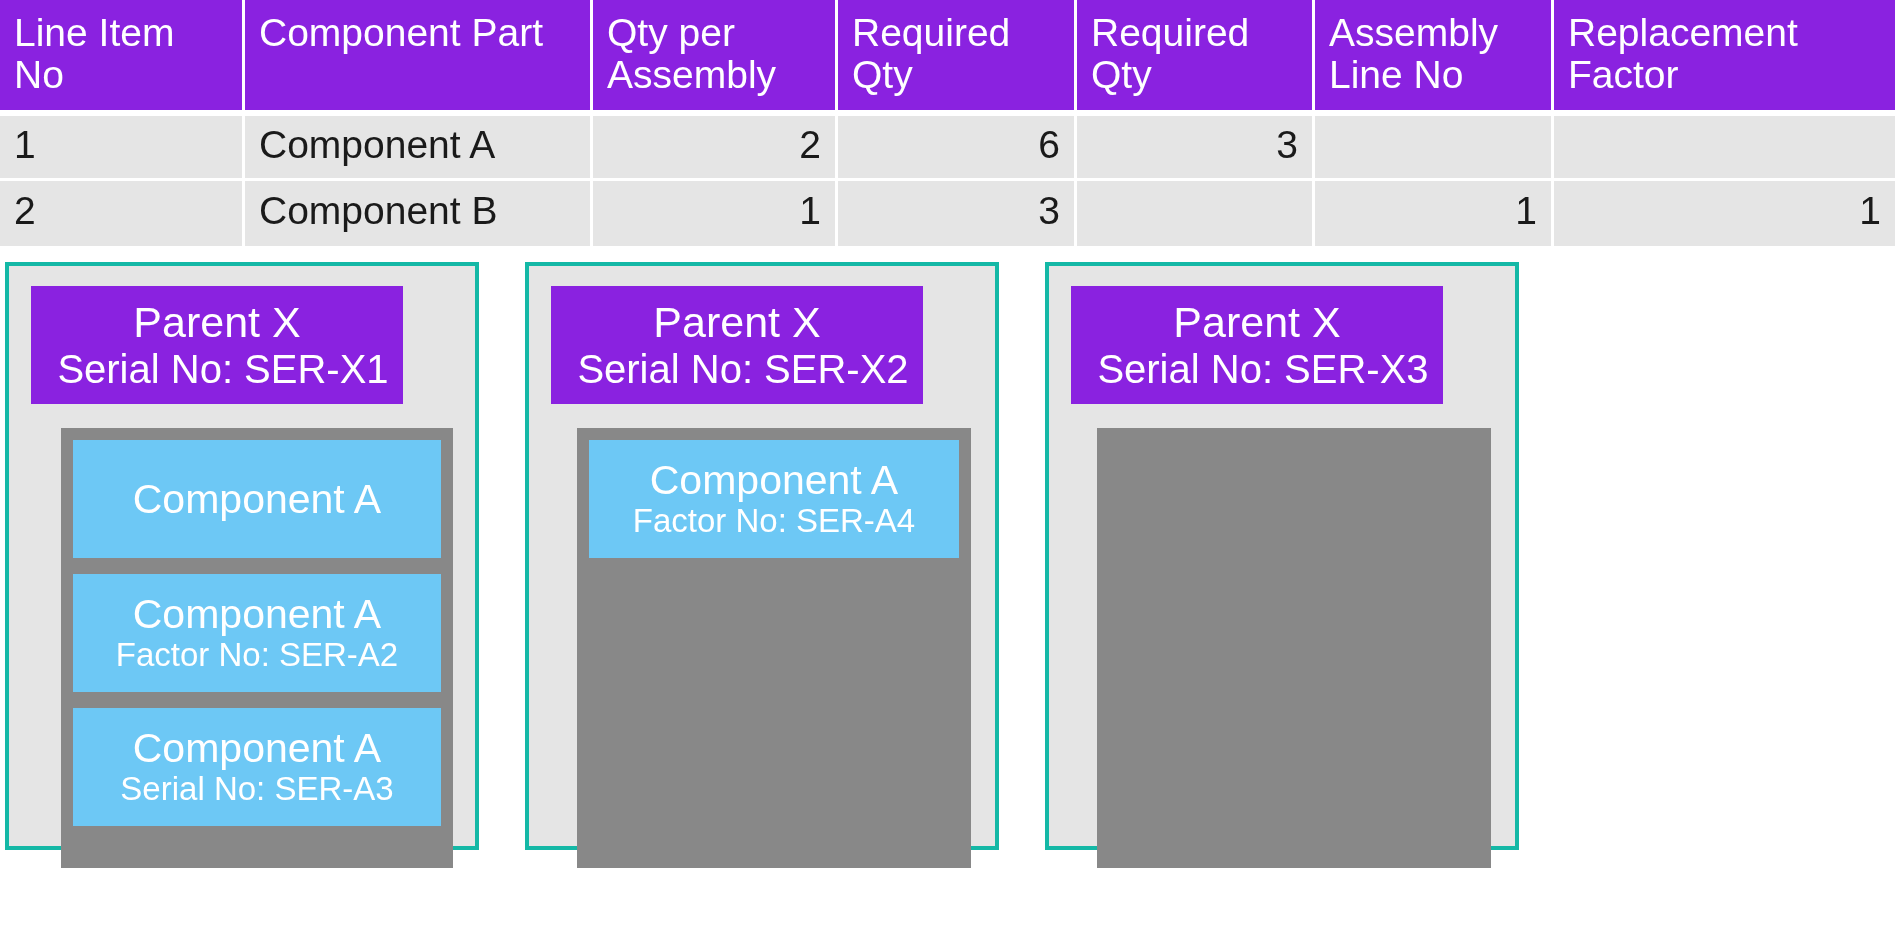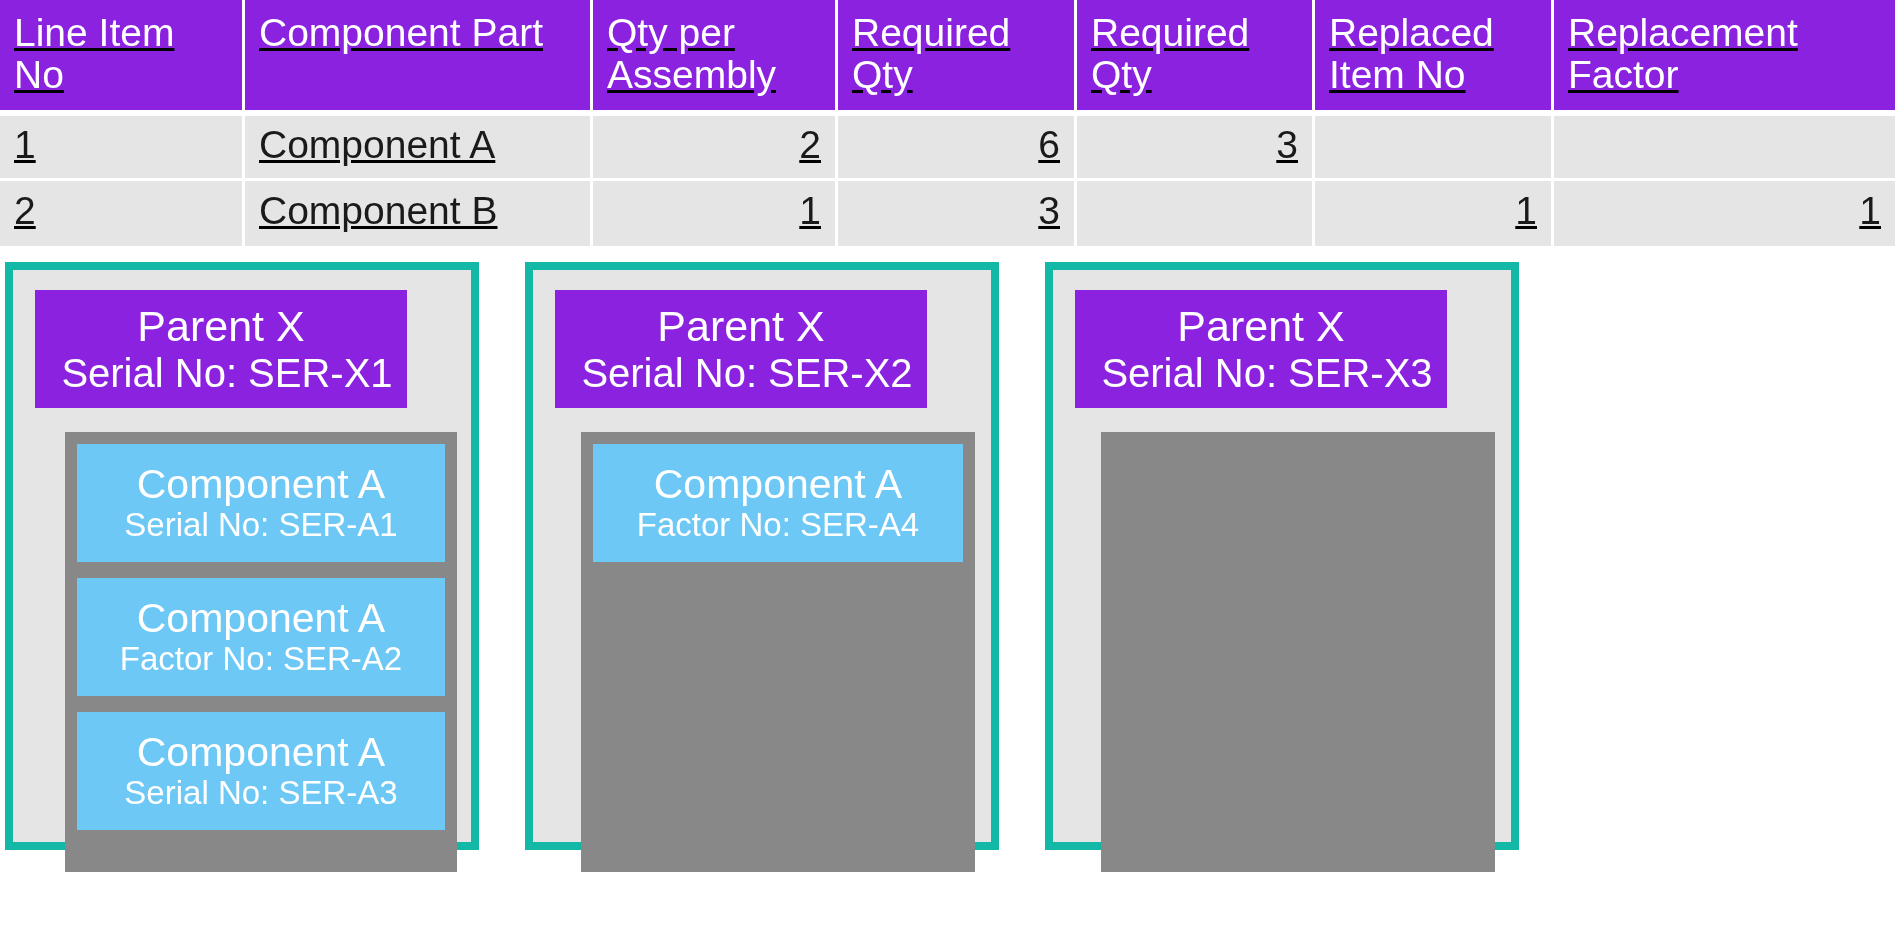--- a/index.html
+++ b/index.html
@@ -13,21 +13,20 @@
     font-family: "Liberation Sans", sans-serif;
     overflow: hidden;
   }
 
   
   .bom-table {
     width: 1895px;
     border-collapse: separate;
     border-spacing: 0;
     table-layout: fixed;
-    text-decoration: underline;
   }
   .bom-table col.c0 { width: 245px; }
   .bom-table col.c1 { width: 348px; }
   .bom-table col.c2 { width: 245px; }
   .bom-table col.c3 { width: 239px; }
   .bom-table col.c4 { width: 238px; }
   .bom-table col.c5 { width: 239px; }
   .bom-table col.c6 { width: 341px; }
 
   .bom-table thead th {
@@ -70,21 +69,21 @@
     margin-top: 16px;
     height: 630px;
     width: 1895px;
   }
   .parent-panel {
     position: absolute;
     top: 0;
     width: 474px;
     height: 588px;
     background: #E5E5E5;
-    border: 8px solid #14b8a6;
+    border: 4px solid #14b8a6;
     box-sizing: border-box;
   }
   .panel-1 { left: 5px; }
   .panel-2 { left: 525px; }
   .panel-3 { left: 1045px; }
 
   .parent-header {
     position: absolute;
     left: 22px;
     top: 20px;
@@ -164,21 +163,21 @@
       <col class="c5">
       <col class="c6">
   </colgroup>
   <thead>
     <tr>
       <th>Line Item No</th>
       <th>Component Part</th>
       <th>Qty per Assembly</th>
       <th>Required Qty</th>
       <th>Required Qty</th>
-      <th>Replaced Item No</th>
+      <th>Assembly Line No</th>
       <th>Replacement Factor</th>
     </tr>
   </thead>
   <tbody>
     <tr>
       <td class="txt">1</td>
       <td class="txt">Component A</td>
       <td class="num">2</td>
       <td class="num">6</td>
       <td class="num">3</td>
@@ -200,21 +199,20 @@
 <div class="diagram-area">
 
   <div class="parent-panel panel-1">
     <div class="parent-header">
       <div class="parent-title">Parent X</div>
       <div class="parent-serial">Serial No: SER-X1</div>
     </div>
     <div class="slot-container">
       <div class="component-box">
         <div class="component-title">Component A</div>
-        <div class="component-serial">Serial No: SER-A1</div>
       </div>
       <div class="component-box">
         <div class="component-title">Component A</div>
         <div class="component-serial">Factor No: SER-A2</div>
       </div>
       <div class="component-box">
         <div class="component-title">Component A</div>
         <div class="component-serial">Serial No: SER-A3</div>
       </div>
     </div>

